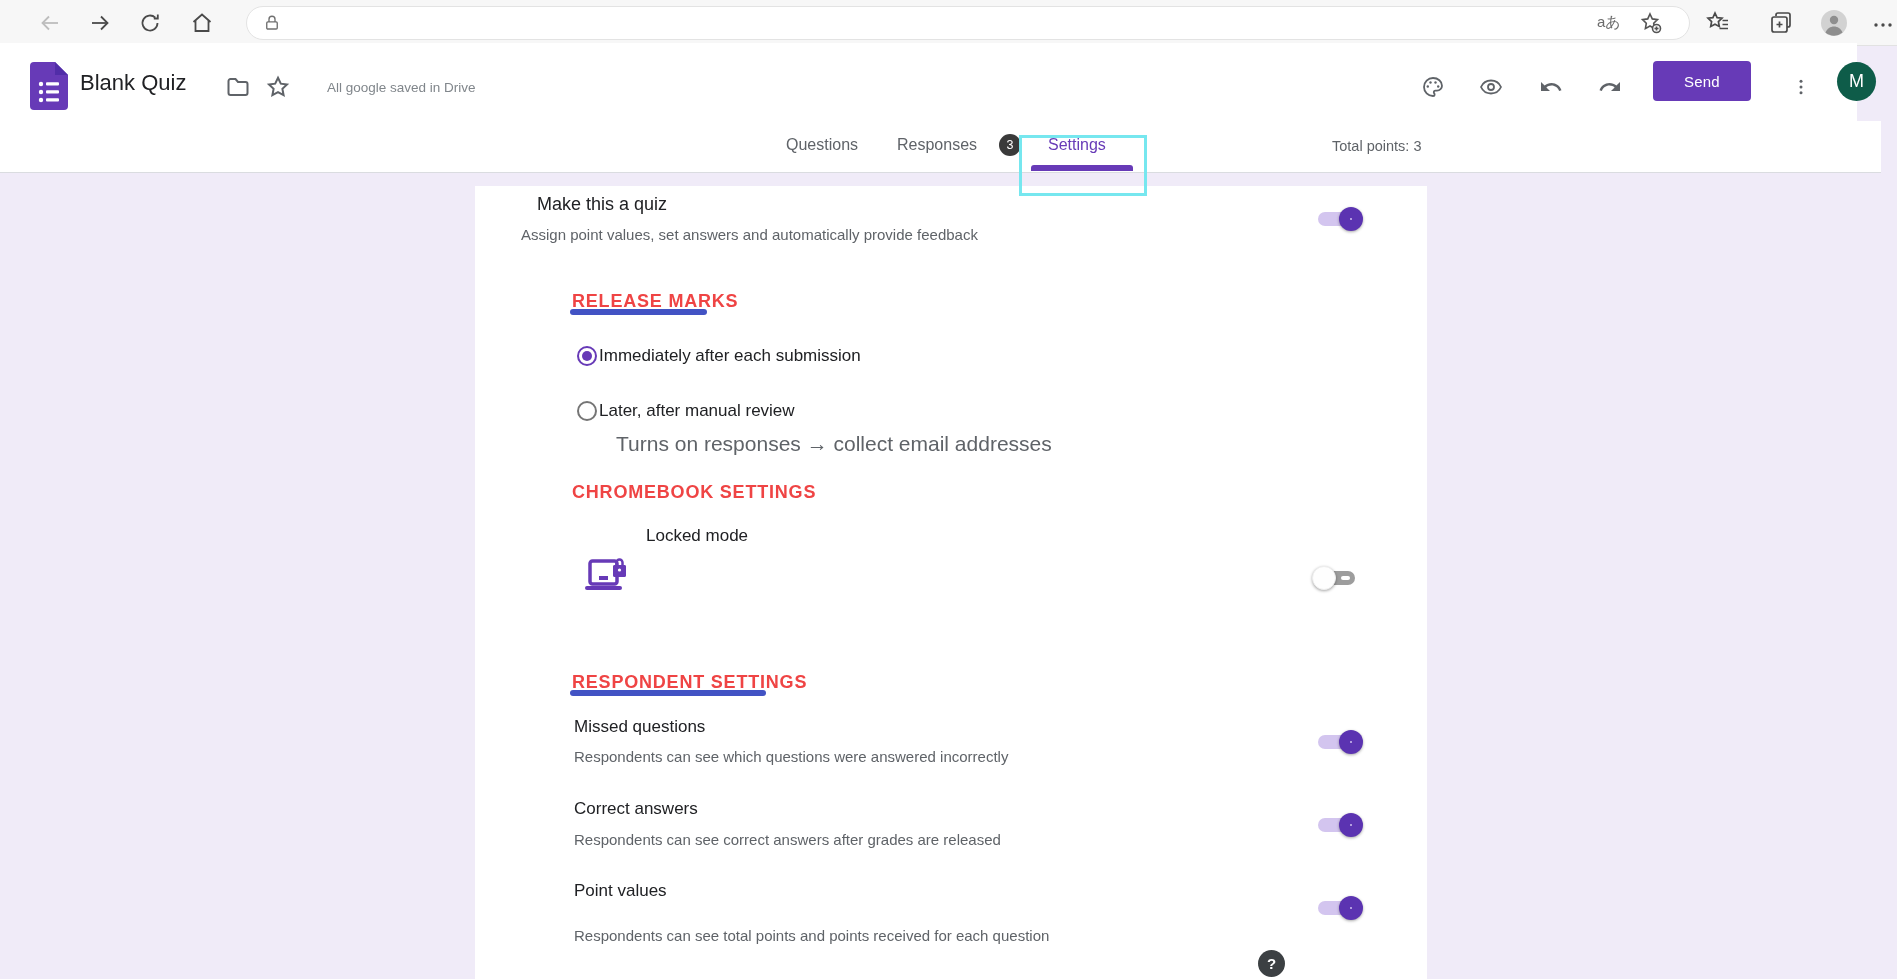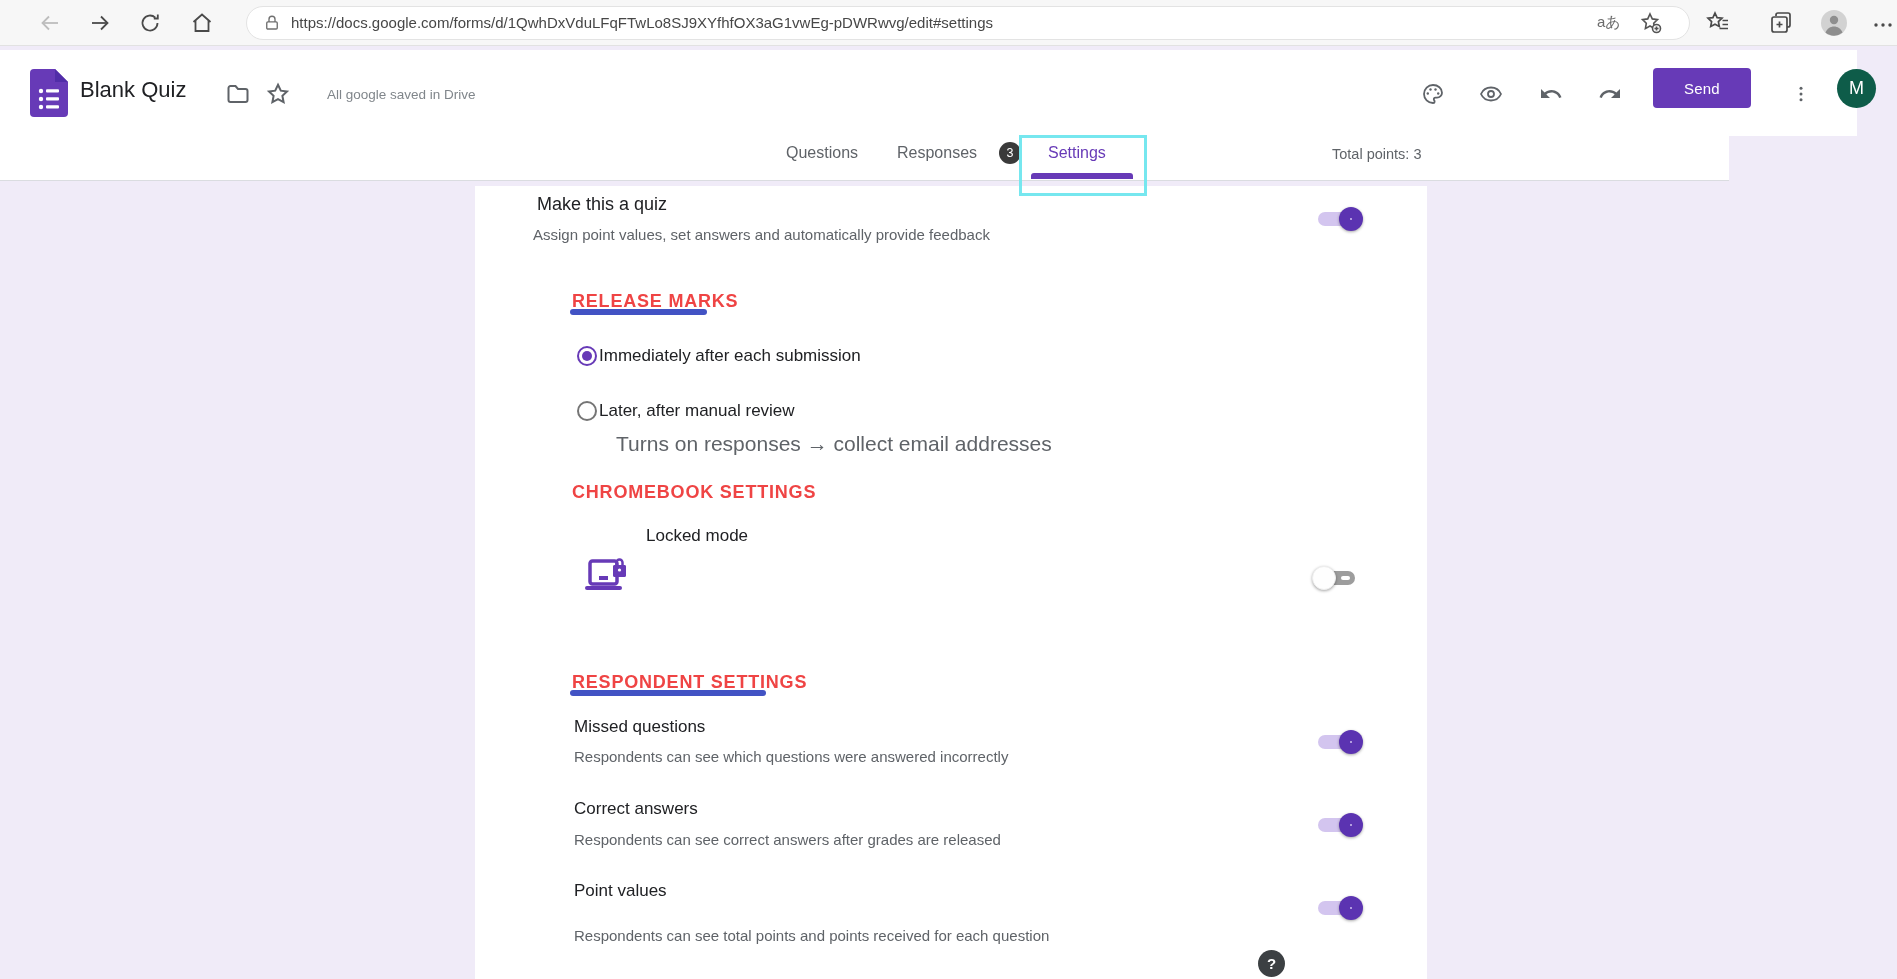--- a/index.html
+++ b/index.html
@@ -22,53 +22,53 @@
   .starplus { position:absolute; left:1392px; top:4px; width:24px; height:24px; color:#545454; cursor:pointer; }
   .starplus svg { width:100%; height:100%; }
   .tb-right { position:absolute; top:10px; width:26px; height:26px; color:#4a4a4a; cursor:pointer; }
   .tb-right svg { width:100%; height:100%; }
   .ico-favbar { left:1705px; }
   .ico-collections { left:1768px; }
   .ico-profile { left:1820px; top:9px; width:28px; height:28px; }
   .ico-dots { left:1870px; top:12px; }
 
   
-  .forms-header { position:absolute; left:0; top:50px; width:1857px; height:86px; background:#ffffff; }
+  .forms-header { position:absolute; left:0; top:43px; width:1857px; height:86px; background:#ffffff; }
   .forms-logo { position:absolute; left:30px; top:19px; width:38px; height:48px; cursor:pointer; }
   .form-title { position:absolute; left:80px; top:27px; font-size:22px; color:#202124; cursor:text; }
   .hdr-ico { position:absolute; top:32px; width:24px; height:24px; color:#5f6368; cursor:pointer; }
   .hdr-ico svg { width:100%; height:100%; }
   .ico-folder { left:226px; }
   .ico-star { left:266px; }
   .save-status { position:absolute; left:327px; top:37px; font-size:13.5px; color:#80868b; }
   .ico-palette { left:1421px; }
   .ico-eye { left:1479px; }
   .ico-undo { left:1539px; }
   .ico-redo { left:1598px; }
   .send-btn { position:absolute; left:1653px; top:18px; width:98px; height:40px; background:#673ab7; color:#ffffff; border:none; border-radius:4px; font-size:15px; font-family:inherit; cursor:pointer; letter-spacing:.2px; }
   .ico-kebab { left:1791px; top:32px; width:20px; height:24px; }
   .avatar { position:absolute; left:1837px; top:19px; width:39px; height:39px; border-radius:50%; background:#0e5c49; color:#fff; font-size:18px; display:flex; align-items:center; justify-content:center; cursor:pointer; }
 
   
-  .tab-bar { position:absolute; left:0; top:129px; width:1729px; height:52px; background:#ffffff; border-bottom:1px solid #dadce0; }
+  .tab-bar { position:absolute; left:0; top:121px; width:1881px; height:52px; background:#ffffff; border-bottom:1px solid #dadce0; }
   .tab { position:absolute; top:15px; font-size:16px; color:#5f6368; cursor:pointer; }
   .tab-questions { left:786px; }
   .tab-responses { left:897px; }
   .resp-badge { position:absolute; left:999px; top:13px; width:22px; height:22px; border-radius:50%; background:#3a3a3a; color:#fff; font-size:12.5px; display:flex; align-items:center; justify-content:center; }
   .tab-settings { left:1048px; color:#673ab7; }
   .settings-underline { position:absolute; left:1031px; top:44px; width:102px; height:6px; background:#673ab7; border-radius:3px 3px 0 0; }
   .total-points { position:absolute; left:1332px; top:17px; font-size:14.5px; color:#5f6368; }
   .annotation-box { position:absolute; left:1019px; top:135px; width:128px; height:61px; border:3px solid #76e7ef; z-index:30; pointer-events:none; }
 
   
   .page-bg { position:absolute; left:0; top:186px; width:1897px; height:793px; background:#f0ebf8; }
   .panel { position:absolute; left:475px; top:186px; width:952px; height:793px; background:#ffffff; }
 
   .quiz-title { position:absolute; left:62px; top:8px; font-size:18px; color:#202124; }
-  .quiz-desc  { position:absolute; left:58px; top:40px; font-size:15px; color:#5f6368; }
+  .quiz-desc  { position:absolute; left:46px; top:40px; font-size:15px; color:#5f6368; }
 
   .sec-head { position:absolute; font-size:18px; font-weight:bold; letter-spacing:.8px; color:#ef4444; }
   .sec-underline { position:absolute; height:6px; background:#4253c4; border-radius:3px; }
   .head-release { left:97px; top:105px; }
   .ul-release { left:95px; top:123px; width:137px; }
   .head-chromebook { left:97px; top:296px; }
   .head-respondent { left:97px; top:486px; }
   .ul-respondent { left:95px; top:504px; width:196px; }
 
   .radio-row { position:absolute; left:102px; display:flex; align-items:center; gap:2px; cursor:pointer; }
@@ -138,21 +138,20 @@
       </svg>
   </span>
 
   <div class="url-bar">
     <span class="lock-ico">
       <svg viewBox="0 0 24 24" fill="none" stroke="currentColor" stroke-width="1.8">
           <rect x="5" y="10.5" width="14" height="9.5" rx="1.5"></rect>
           <path d="M8 10.5V7a4 4 0 0 1 8 0v3.5"></path>
         </svg>
     </span>
-    <span class="url-text">https://docs.google.com/forms/d/1QwhDxVduLFqFTwLo8SJ9XYfhfOX3aG1vwEg-pDWRwvg/edit#settings</span>
     <span class="translate-btn">aあ</span>
     <span class="starplus">
       <svg viewBox="0 0 24 24" fill="none" stroke="currentColor" stroke-width="1.6">
           <path d="m11 3 2.3 4.9 5.2.7-3.8 3.7.9 5.3L11 15l-4.6 2.6.9-5.3L3.5 8.6l5.2-.7L11 3z"></path>
           <circle cx="17.5" cy="17.5" r="4" fill="#f7f7f7"></circle>
           <path d="M17.5 15.5v4M15.5 17.5h4"></path>
         </svg>
     </span>
   </div>
 

